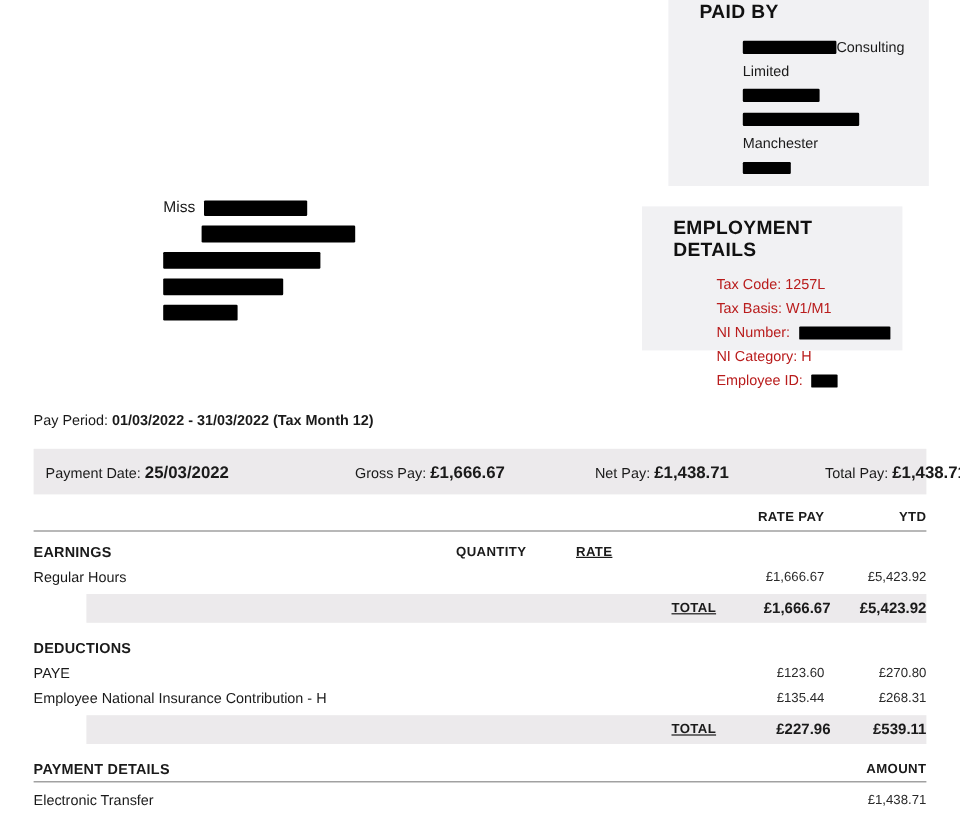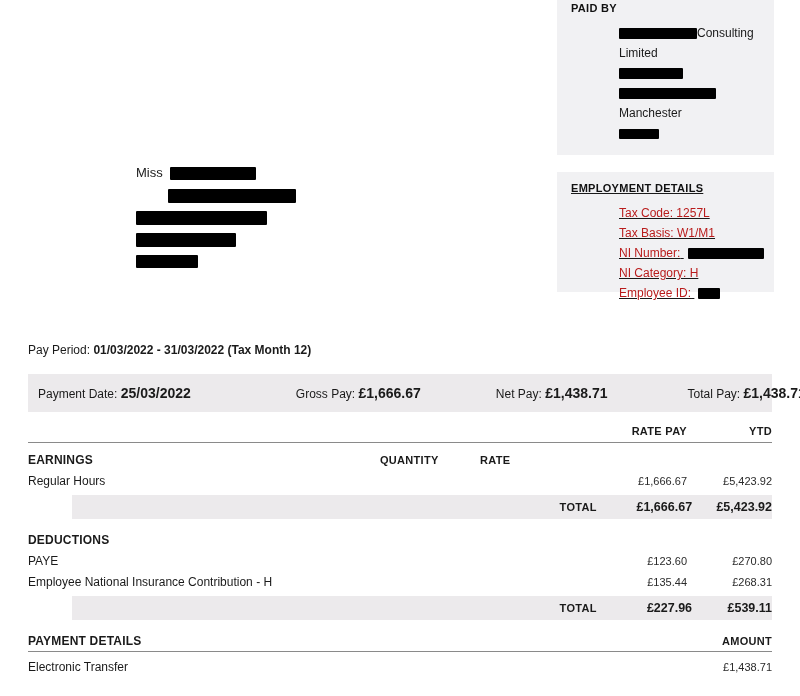--- a/index.html
+++ b/index.html
@@ -31,32 +31,31 @@
     padding: 10px 14px 14px 14px;
     box-sizing: border-box;
   }
   #paid-by-panel {
     left: 557px;
     top: -8px;
     width: 217px;
     height: 163px;
   }
   #employment-panel {
-    left: 557px;
+    left: 535px;
     top: 172px;
     width: 217px;
     height: 120px;
-    text-decoration: underline;
   }
   .panel-title {
-    font-size: 11px;
+    font-size: 16px;
     font-weight: bold;
     letter-spacing: 0.3px;
     color: #111;
-    margin: 0 0 9px 0;
+    margin: 0 0 9px 12px;
   }
   .panel-line {
     font-size: 12px;
     line-height: 20px;
     color: #1a1a1a;
     white-space: nowrap;
     padding-left: 48px;
   }
   .panel-line .lbl { color: #b91c1c; }
 
@@ -125,21 +124,21 @@
 
   .row {
     display: flex;
     align-items: center;
     height: 21px;
     position: relative;
   }
   .row.header-row { height: 22px; }
   .col-desc   { width: 352px; }
   .col-qty    { width: 100px; text-align: left; }
-  .col-rate   { width: 112px; text-align: left; }
+  .col-rate   { width: 112px; text-align: left; text-decoration: underline; }
   .col-this   { width: 95px;  text-align: right; }
   .col-ytd    { width: 85px;  text-align: right; }
 
   .colhead {
     font-size: 11px;
     font-weight: bold;
     letter-spacing: 0.3px;
   }
   .section-title {
     font-weight: bold;

